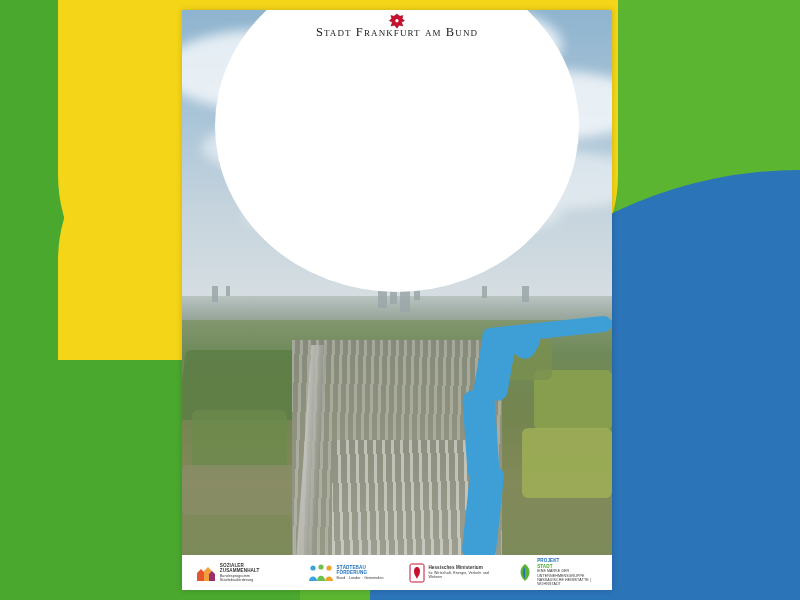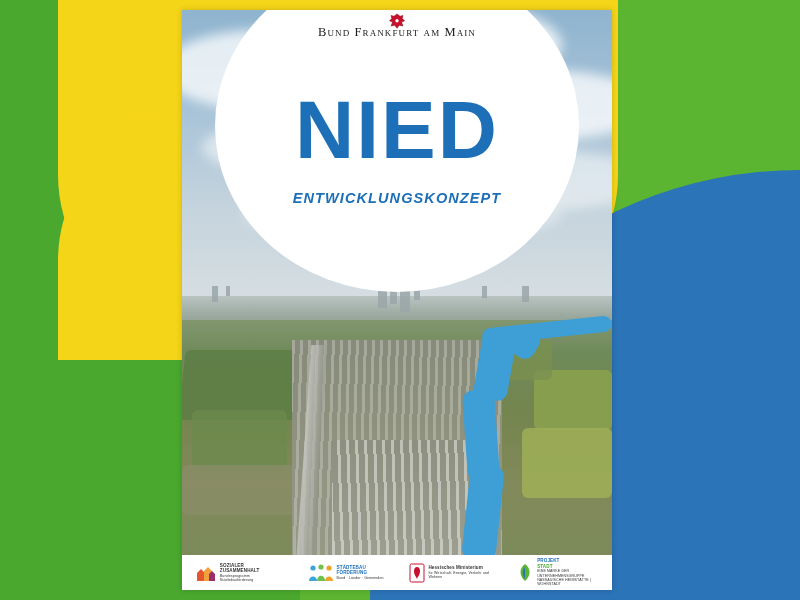--- a/index.html
+++ b/index.html
@@ -306,26 +306,24 @@
     </div>
   </div>
 
   <div class="circle">
 
     <div class="crest">
       <svg class="crest-eagle" viewBox="0 0 24 26">
         <path d="M12 1 L16 4 L20 3 L19 7 L22 10 L18 12 L20 17 L15 16 L12 20 L9 16 L4 17 L6 12 L2 10 L5 7 L4 3 L8 4 Z" fill="#c8102e" stroke="#8c0a1f" stroke-width="0.7"></path>
         <circle cx="12" cy="10" r="2.2" fill="#ffffff"></circle>
       </svg>
-      <span class="crest-label">Bund Frankfurt am Main</span>
-    </div>
-
-    <div class="bigtitle">NIED</div>
+      <span class="crest-label">Stadt Frankfurt am Bund</span>
+    </div>
+
     <div class="subtitle">
-      <div>ENTWICKLUNGSKONZEPT</div>
     </div>
   </div>
 
   <div class="logobar">
 
     <div class="logo">
       <svg class="logo-mark" width="22" height="20" viewBox="0 0 22 20">
         <path d="M2 18 L2 10 L6 6 L10 10 L10 18 Z" fill="#e4572e"></path>
         <path d="M9 18 L9 8 L13 4 L17 8 L17 18 Z" fill="#f2a03d"></path>
         <path d="M14 18 L14 11 L17 8 L20 11 L20 18 Z" fill="#9b2f6b"></path>

